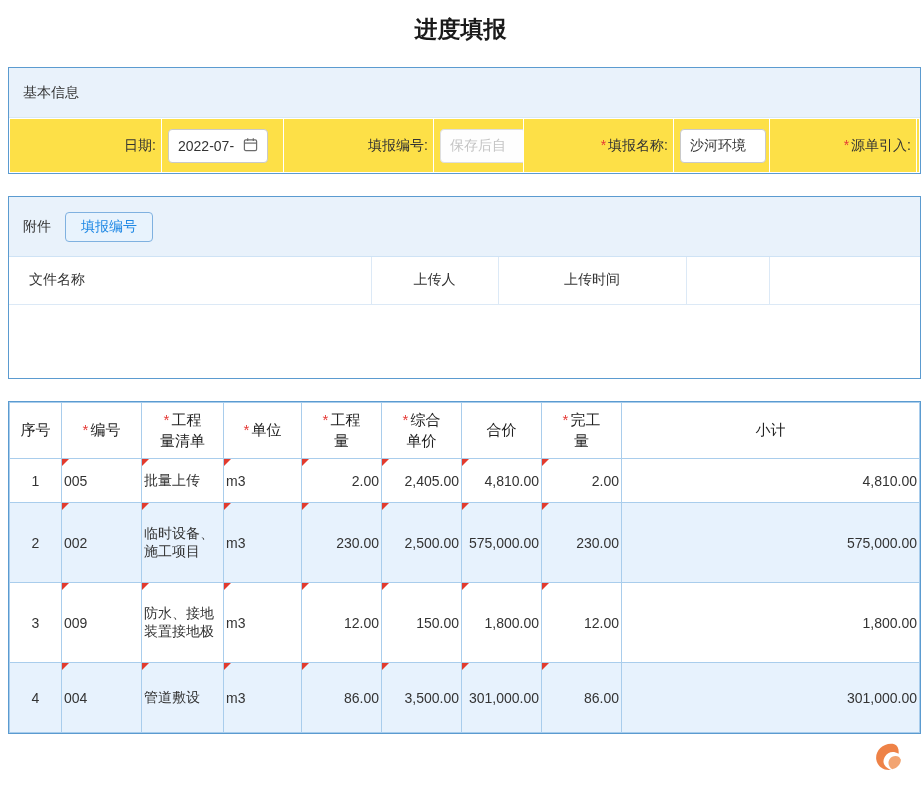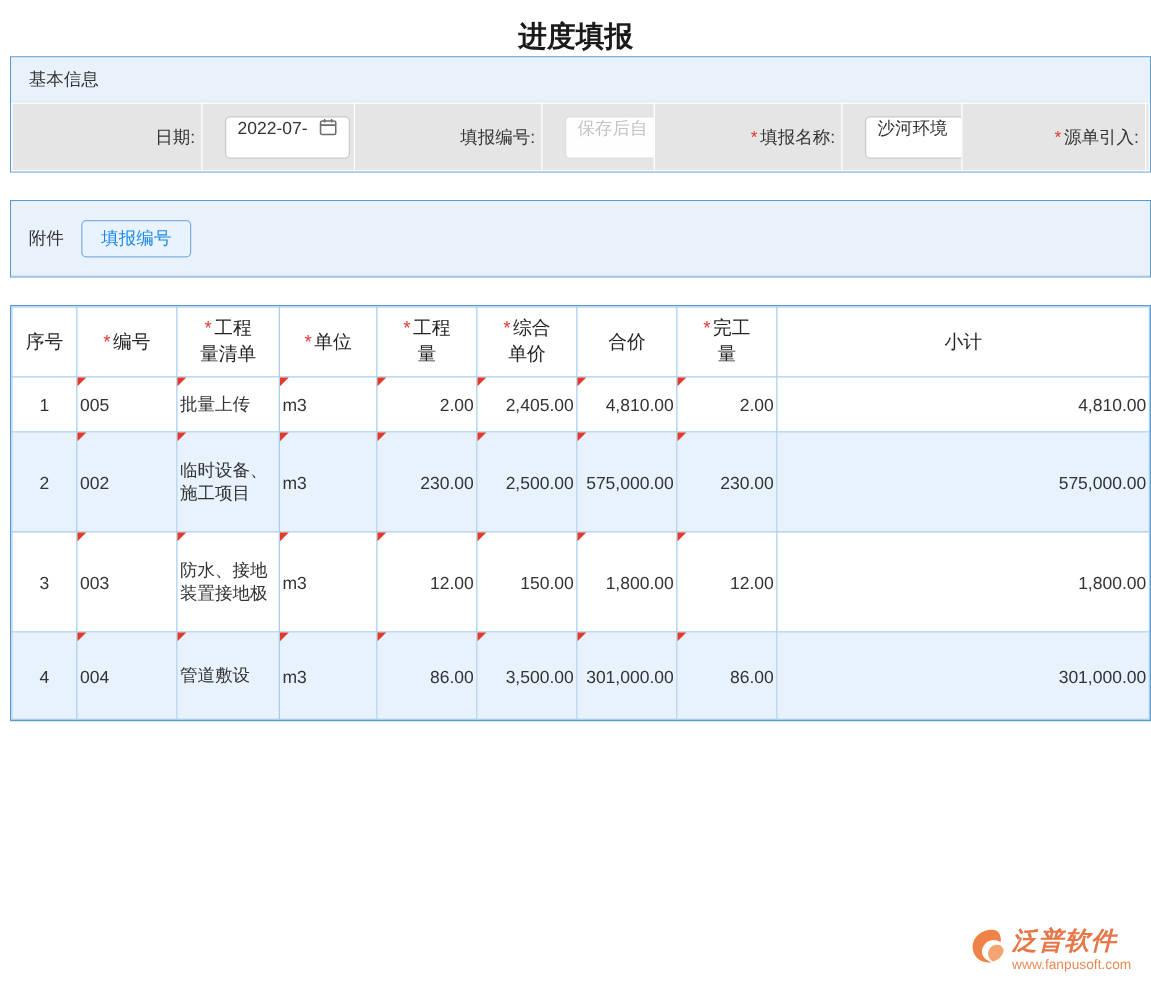--- a/index.html
+++ b/index.html
@@ -11,59 +11,60 @@
     color: #333;
     font-family: "Liberation Sans", "DejaVu Sans", sans-serif;
     font-size: 14px;
   }
   .page-title {
     text-align: center;
     font-size: 23px;
     font-weight: bold;
     color: #1a1a1a;
     padding-top: 14px;
+    margin-bottom: 22px;
   }
   .panel {
     margin-left: 8px;
     border: 1px solid #5b9bd0;
     margin-bottom: 22px;
     background: #fff;
   }
   .panel-head {
     background: #e9f2fb;
     display: flex;
     align-items: center;
     gap: 14px;
     padding: 0 14px;
     color: #333;
   }
-  .head-basic { height: 36px; border-bottom: 1px solid #d8e8f6; }
+  .head-basic { height: 50px; border-bottom: 1px solid #d8e8f6; }
   .head-strip { height: 60px; border-bottom: 1px solid #cfe3f5; }
   .req { color: #e53935; margin-right: 2px; }
 
   
   .form-table {
     width: 100%;
     border-collapse: collapse;
     table-layout: fixed;
-    background: #e5e5e5;
+    background: #fde047;
   }
   .form-table td { border: 1px solid #ffffff; height: 54px; overflow: hidden; white-space: nowrap; }
   .form-table td.lbl { text-align: right; padding-right: 5px; }
   .input-box {
     display: inline-flex;
-    align-items: flex-start;
+    align-items: center;
     justify-content: space-between;
     vertical-align: middle;
     background: #fff;
     border: 1px solid #c9c9c9;
     border-radius: 4px;
     height: 34px;
     padding: 0 9px;
-    margin-left: 18px;
+    margin-left: 6px;
     font-size: 14px;
     color: #333;
     cursor: text;
   }
   .w100 { width: 100px; }
   .w86 { width: 86px; }
   .input-box.disabled { border-color: #dedede; color: #c4c4c4; background: #fefefe; }
   .cal-icon { flex: 0 0 auto; margin-left: 6px; }
 
   
@@ -201,20 +202,43 @@
     </tr>
   </tbody>
     </table>
 </section>
 
 <section class="panel">
   <div class="panel-head head-strip">
     <span>附件</span>
     <button class="btn">填报编号</button>
   </div>
+  <table class="attach-table">
+    <colgroup>
+      <col style="width:362px">
+        <col style="width:127px">
+        <col style="width:188px">
+        <col style="width:83px">
+        <col>
+    </colgroup>
+    <thead>
+      <tr>
+        <th>文件名称</th>
+        <th>上传人</th>
+        <th>上传时间</th>
+        <th></th>
+        <th></th>
+      </tr>
+    </thead>
+    <tbody>
+      <tr>
+          <td class="empty-body" colspan="5"></td>
+        </tr>
+    </tbody>
+  </table>
 </section>
 
 <section class="panel">
   <table class="detail-table">
     <colgroup>
       <col style="width:52px">
         <col style="width:80px">
         <col style="width:82px">
         <col style="width:78px">
       <col style="width:80px">
@@ -262,21 +286,21 @@
         <td class="c-item ed">临时设备、施工项目</td>
         <td class="c-unit ed">m3</td>
         <td class="c-num ed">230.00</td>
         <td class="c-num ed">2,500.00</td>
         <td class="c-num c-wrap ed">575,000.00</td>
         <td class="c-num ed">230.00</td>
         <td class="c-sub">575,000.00</td>
       </tr>
       <tr class="r3">
         <td class="c-seq">3</td>
-        <td class="c-code ed">003</td>
+        <td class="c-code ed">009</td>
         <td class="c-item ed">防水、接地装置接地极</td>
         <td class="c-unit ed">m3</td>
         <td class="c-num ed">12.00</td>
         <td class="c-num ed">150.00</td>
         <td class="c-num c-wrap ed">1,800.00</td>
         <td class="c-num ed">12.00</td>
         <td class="c-sub">1,800.00</td>
       </tr>
       <tr class="r4">
         <td class="c-seq">4</td>
@@ -293,17 +317,13 @@
   </table>
 </section>
 
 <div class="watermark">
   <span>
     <svg width="32" height="30" viewBox="0 0 30 28">
       <path d="M20 2 C10 0 2 8 3 16 C4 23 10 27 17 26 C11 24 8 19 11 14 C14 9 19 8 24 11 C24.5 6.5 23 3 20 2 Z" fill="#ee7c3e"></path>
       <path d="M24.5 14 C21.5 12 17.5 13 15.5 16 C13.5 19 14.5 23 18 25.5 C23 24.5 26 20.5 26.2 16.5 Z" fill="#f2a06a"></path>
     </svg>
   </span>
-  <div class="wm-text">
-    <span class="wm-brand">泛普软件</span>
-    <span class="wm-url">www.fanpusoft.com</span>
-  </div>
 </div>
 
 </body></html>

